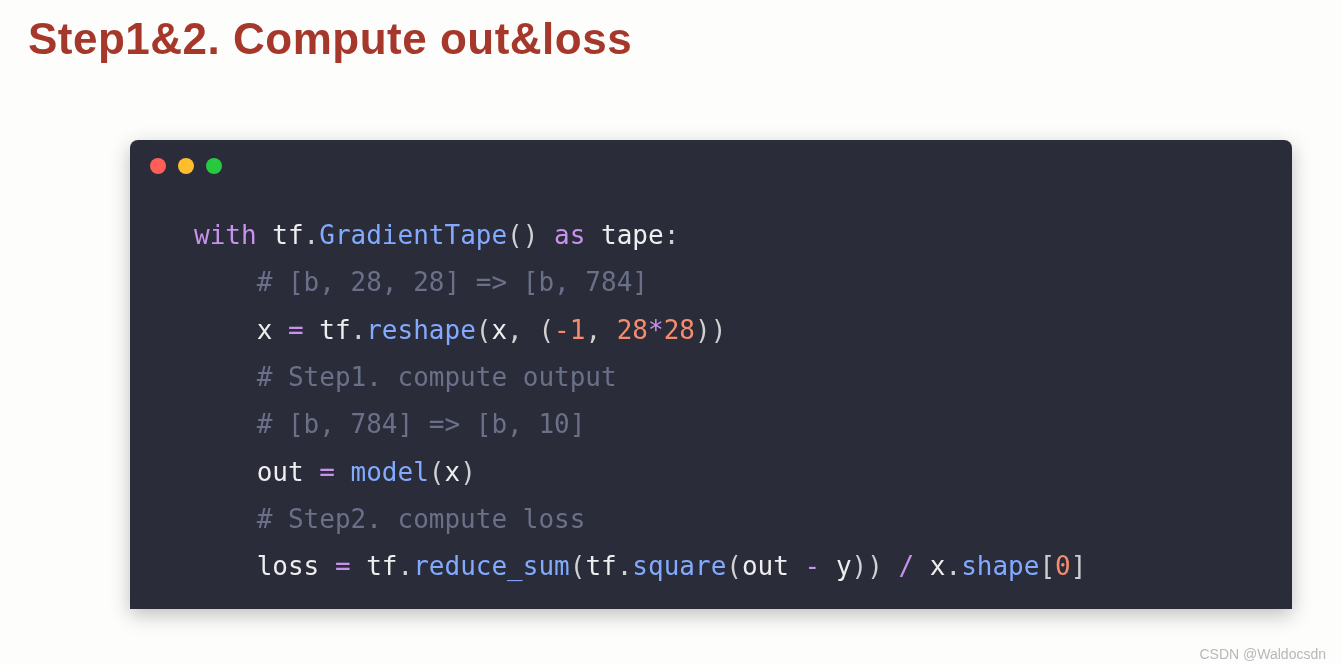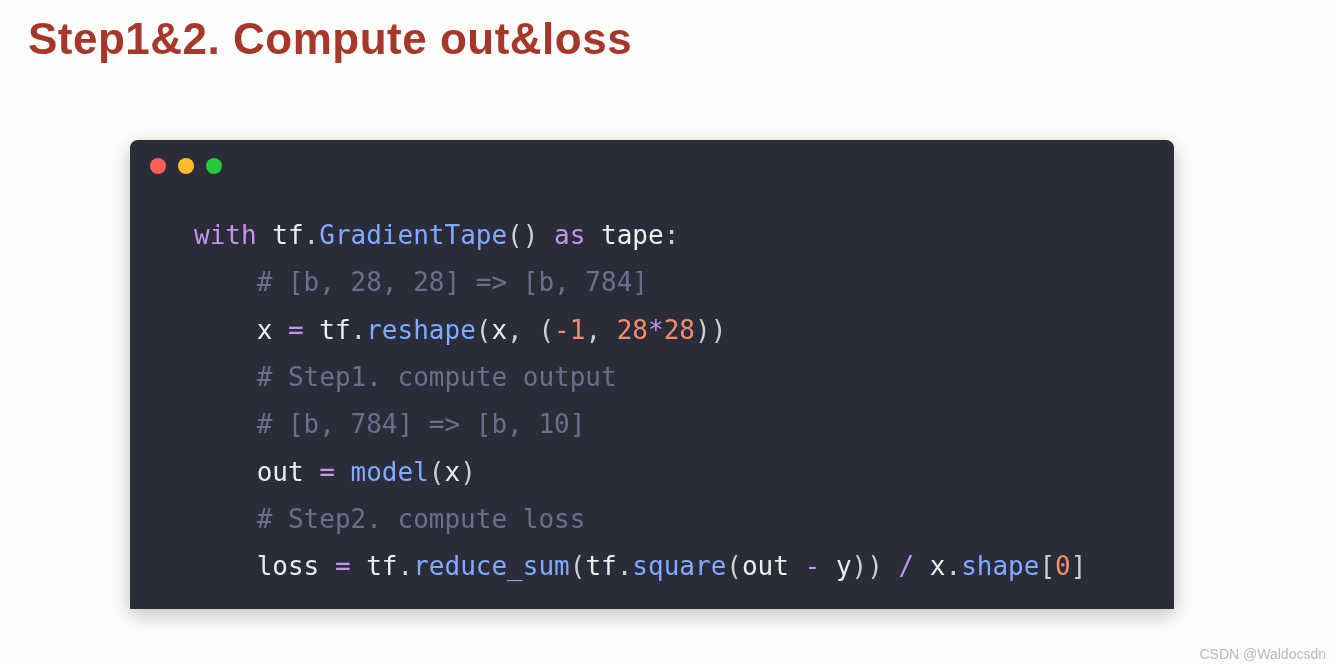--- a/index.html
+++ b/index.html
@@ -21,21 +21,21 @@
     color: #a6382b;
     font-size: 44px;
     font-weight: 700;
     padding: 14px 17px 0 28px;
     letter-spacing: 0.5px;
   }
   .code-window {
     position: absolute;
     left: 130px;
     top: 140px;
-    width: 1044px;
+    width: 1162px;
     background: #2a2c3a;
     border-radius: 8px 8px 0 0;
     box-shadow: 0 6px 20px rgba(0,0,0,0.25);
     padding-bottom: 10px;
   }
   .titlebar {
     display: flex;
     gap: 12px;
     padding: 18px 20px 14px 20px;
     align-items: center;

